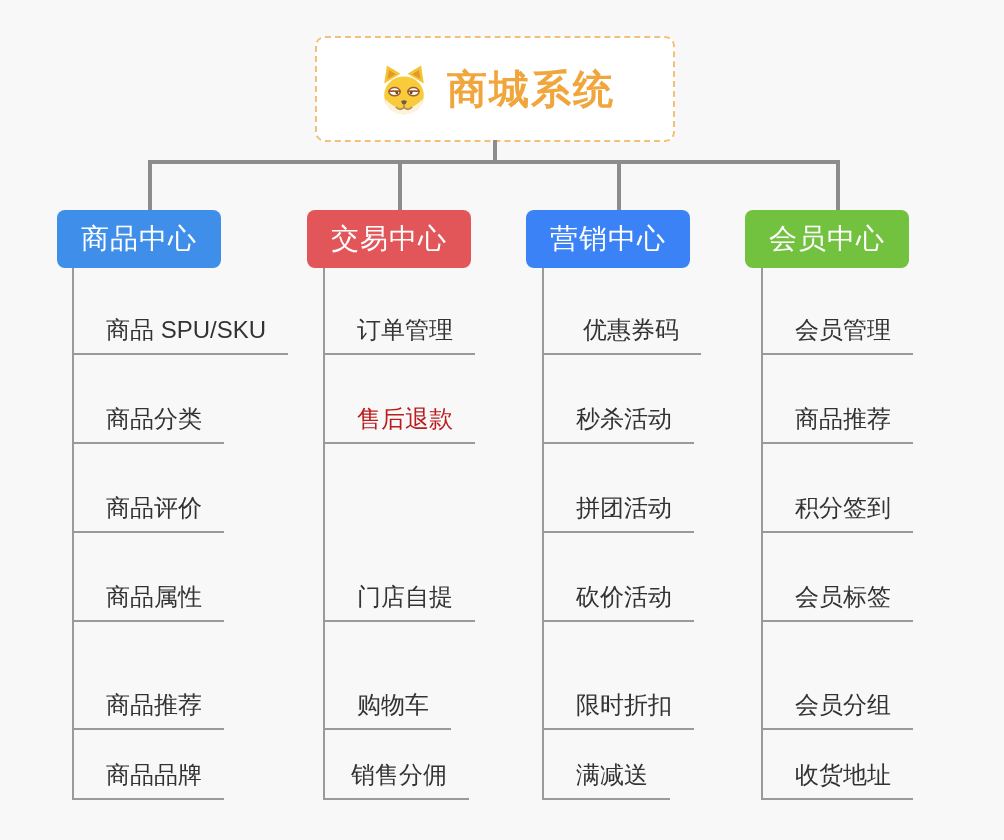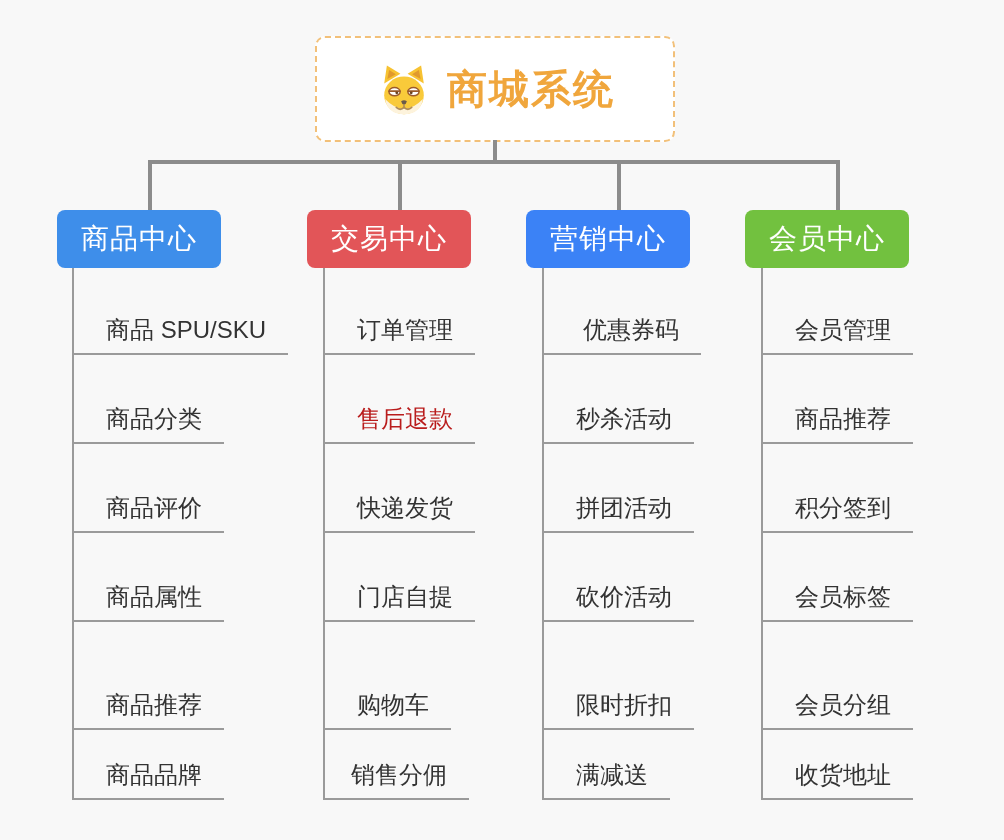--- a/index.html
+++ b/index.html
@@ -123,21 +123,20 @@
 
   <div class="leaf lc-1 lr-1" style="color: rgb(51, 51, 51); border-bottom-color: rgb(154, 154, 154);">商品 SPU/SKU</div>
   <div class="leaf lc-1 lr-2" style="color: rgb(51, 51, 51); border-bottom-color: rgb(154, 154, 154);">商品分类</div>
   <div class="leaf lc-1 lr-3" style="color: rgb(51, 51, 51); border-bottom-color: rgb(154, 154, 154);">商品评价</div>
   <div class="leaf lc-1 lr-4" style="color: rgb(51, 51, 51); border-bottom-color: rgb(154, 154, 154);">商品属性</div>
   <div class="leaf lc-1 lr-5" style="color: rgb(51, 51, 51); border-bottom-color: rgb(154, 154, 154);">商品推荐</div>
   <div class="leaf lc-1 lr-6" style="color: rgb(51, 51, 51); border-bottom-color: rgb(154, 154, 154);">商品品牌</div>
 
   <div class="leaf lc-2 lr-1" style="color: rgb(51, 51, 51); border-bottom-color: rgb(154, 154, 154);">订单管理</div>
   <div class="leaf lc-2 lr-2" style="color: #b91c1c; border-bottom-color: rgb(154, 154, 154);">售后退款</div>
-  <div class="leaf lc-2 lr-3" style="color: rgb(51, 51, 51); border-bottom-color: rgb(154, 154, 154);">快递发货</div>
   <div class="leaf lc-2 lr-4" style="color: rgb(51, 51, 51); border-bottom-color: rgb(154, 154, 154);">门店自提</div>
   <div class="leaf lc-2 lr-5" style="color: rgb(51, 51, 51); border-bottom-color: rgb(154, 154, 154);">购物车</div>
   <div class="leaf lc-2 lr-6" style="color: rgb(51, 51, 51); border-bottom-color: rgb(154, 154, 154); padding-left: 28px;">销售分佣</div>
 
   <div class="leaf lc-3 lr-1" style="color: rgb(51, 51, 51); border-bottom-color: rgb(154, 154, 154); padding-left: 41px;">优惠券码</div>
   <div class="leaf lc-3 lr-2" style="color: rgb(51, 51, 51); border-bottom-color: rgb(154, 154, 154);">秒杀活动</div>
   <div class="leaf lc-3 lr-3" style="color: rgb(51, 51, 51); border-bottom-color: rgb(154, 154, 154);">拼团活动</div>
   <div class="leaf lc-3 lr-4" style="color: rgb(51, 51, 51); border-bottom-color: rgb(154, 154, 154);">砍价活动</div>
   <div class="leaf lc-3 lr-5" style="color: rgb(51, 51, 51); border-bottom-color: rgb(154, 154, 154);">限时折扣</div>
   <div class="leaf lc-3 lr-6" style="color: rgb(51, 51, 51); border-bottom-color: rgb(154, 154, 154);">满减送</div>

